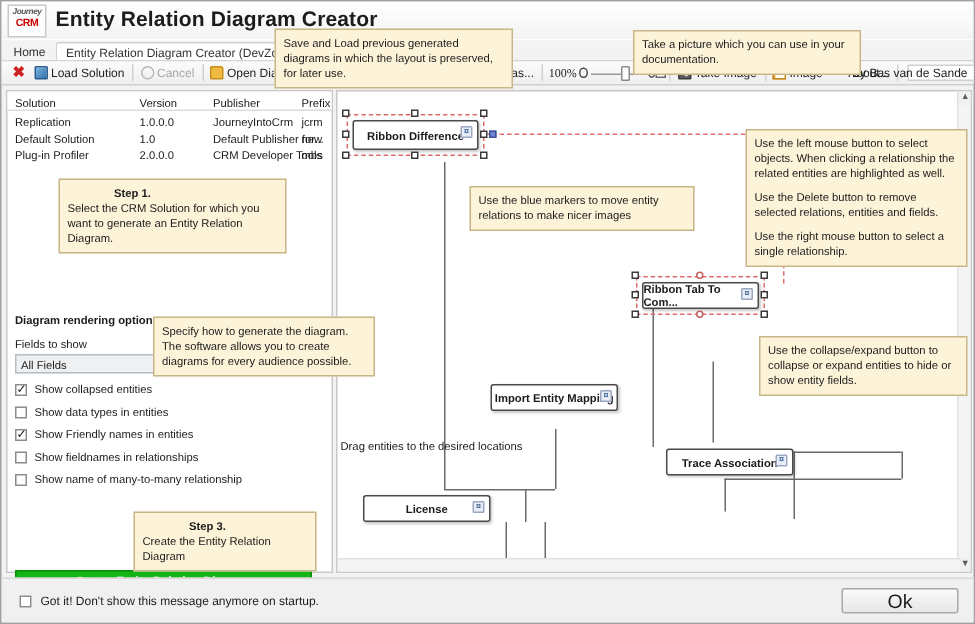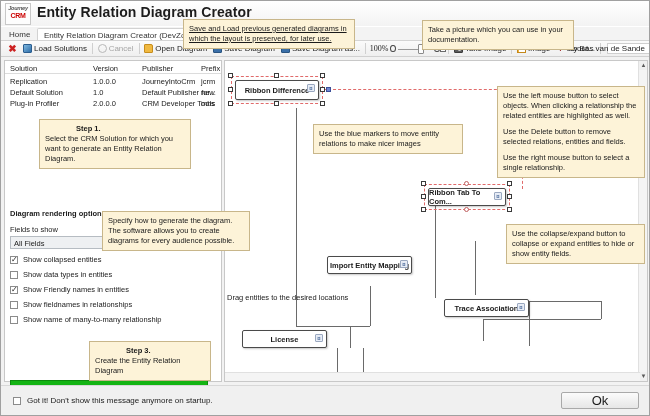--- a/index.html
+++ b/index.html
@@ -223,21 +223,21 @@
     <div class="tab active">Entity Relation Diagram Creator (DevZone)</div>
   </div>
   <div class="tabstrip-line"></div>
 
   <div class="toolbar">
     <span class="tbitem">
       <span class="ico ico-close">✖</span>
     </span>
     <span class="tbitem">
       <span class="ico ico-load"></span>
-      <span>Load Solutions</span>
+      <span>Load Solution</span>
     </span>
     <span class="tbsep"></span>
     <span class="tbitem disabled">
       <span class="ico ico-cancel"></span>
       <span>Cancel</span>
     </span>
     <span class="tbsep"></span>
     <span class="tbitem">
       <span class="ico ico-folder"></span>
       <span>Open Diagram</span>
@@ -407,21 +407,21 @@
       <p style="line-height:10px;">Drag entities to the desired locations</p>
     </div>
 
     <div class="vscroll">
       <div class="up">▲</div>
       <div class="dn">▼</div>
     </div>
     <div class="hscroll"></div>
   </div>
 
-  <div class="callout" style="left:182px; top:18px; width:172px;text-decoration:underline;">
+  <div class="callout" style="left:182px; top:18px; width:159px;">
     <p>Save and Load previous generated diagrams in which the layout is preserved, for later use.</p>
   </div>
 
   <div class="callout" style="left:421px; top:19px; width:152px;">
     <p>Take a picture which you can use in your documentation.</p>
   </div>
 
   <div class="callout" style="left:38px; top:118px; width:152px;">
     <p>
       <span class="step">Step 1.</span>

